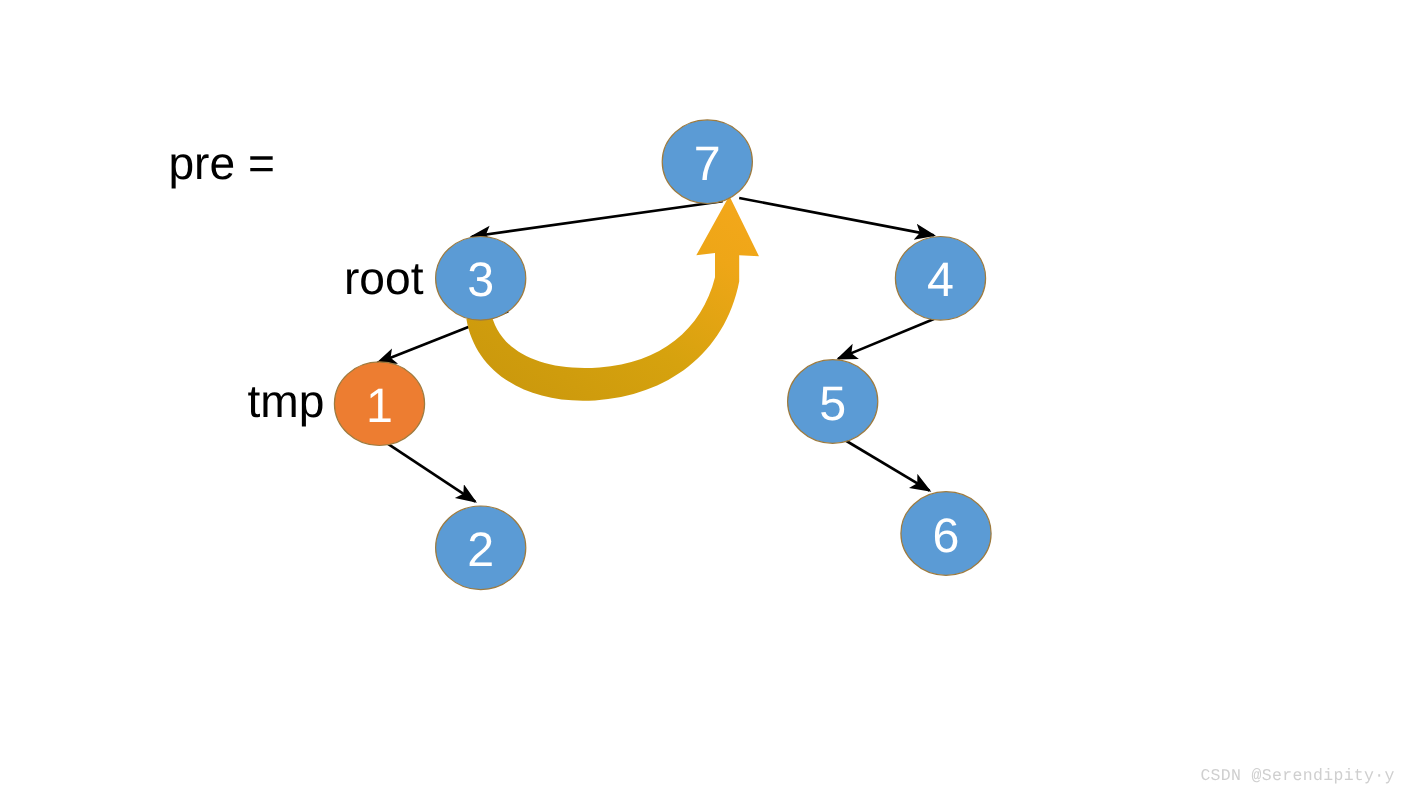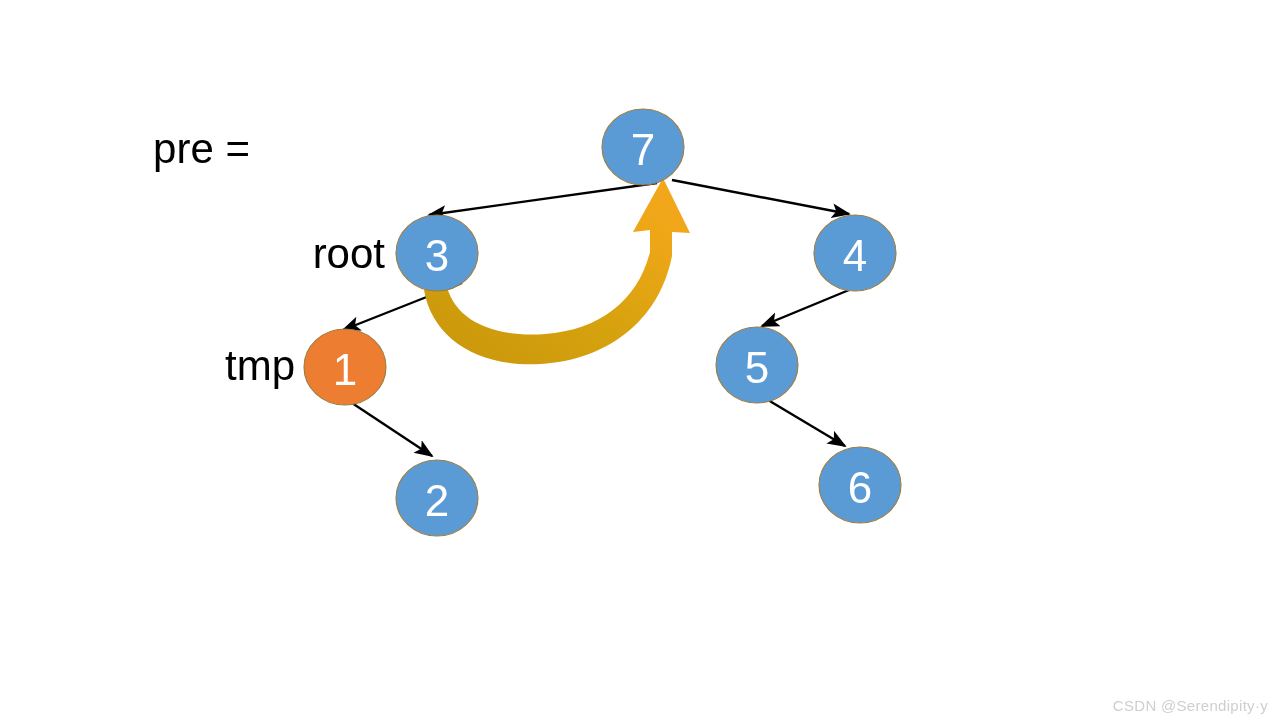--- a/index.html
+++ b/index.html
@@ -44,21 +44,21 @@
   }
   .edge-line {
     stroke: #000000;
     stroke-width: 2.4;
     fill: none;
   }
   .watermark {
     position: absolute;
     right: 12px;
     bottom: 6px;
-    font-family: Liberation Sans, sans-serif;
+    font-family: Liberation Mono, monospace;
     font-size: 15px;
     color: #cfcfcf;
     letter-spacing: 0.3px;
     white-space: nowrap;
   }
 </style>
 </head>
 <body>
 
 <div id="canvas">

